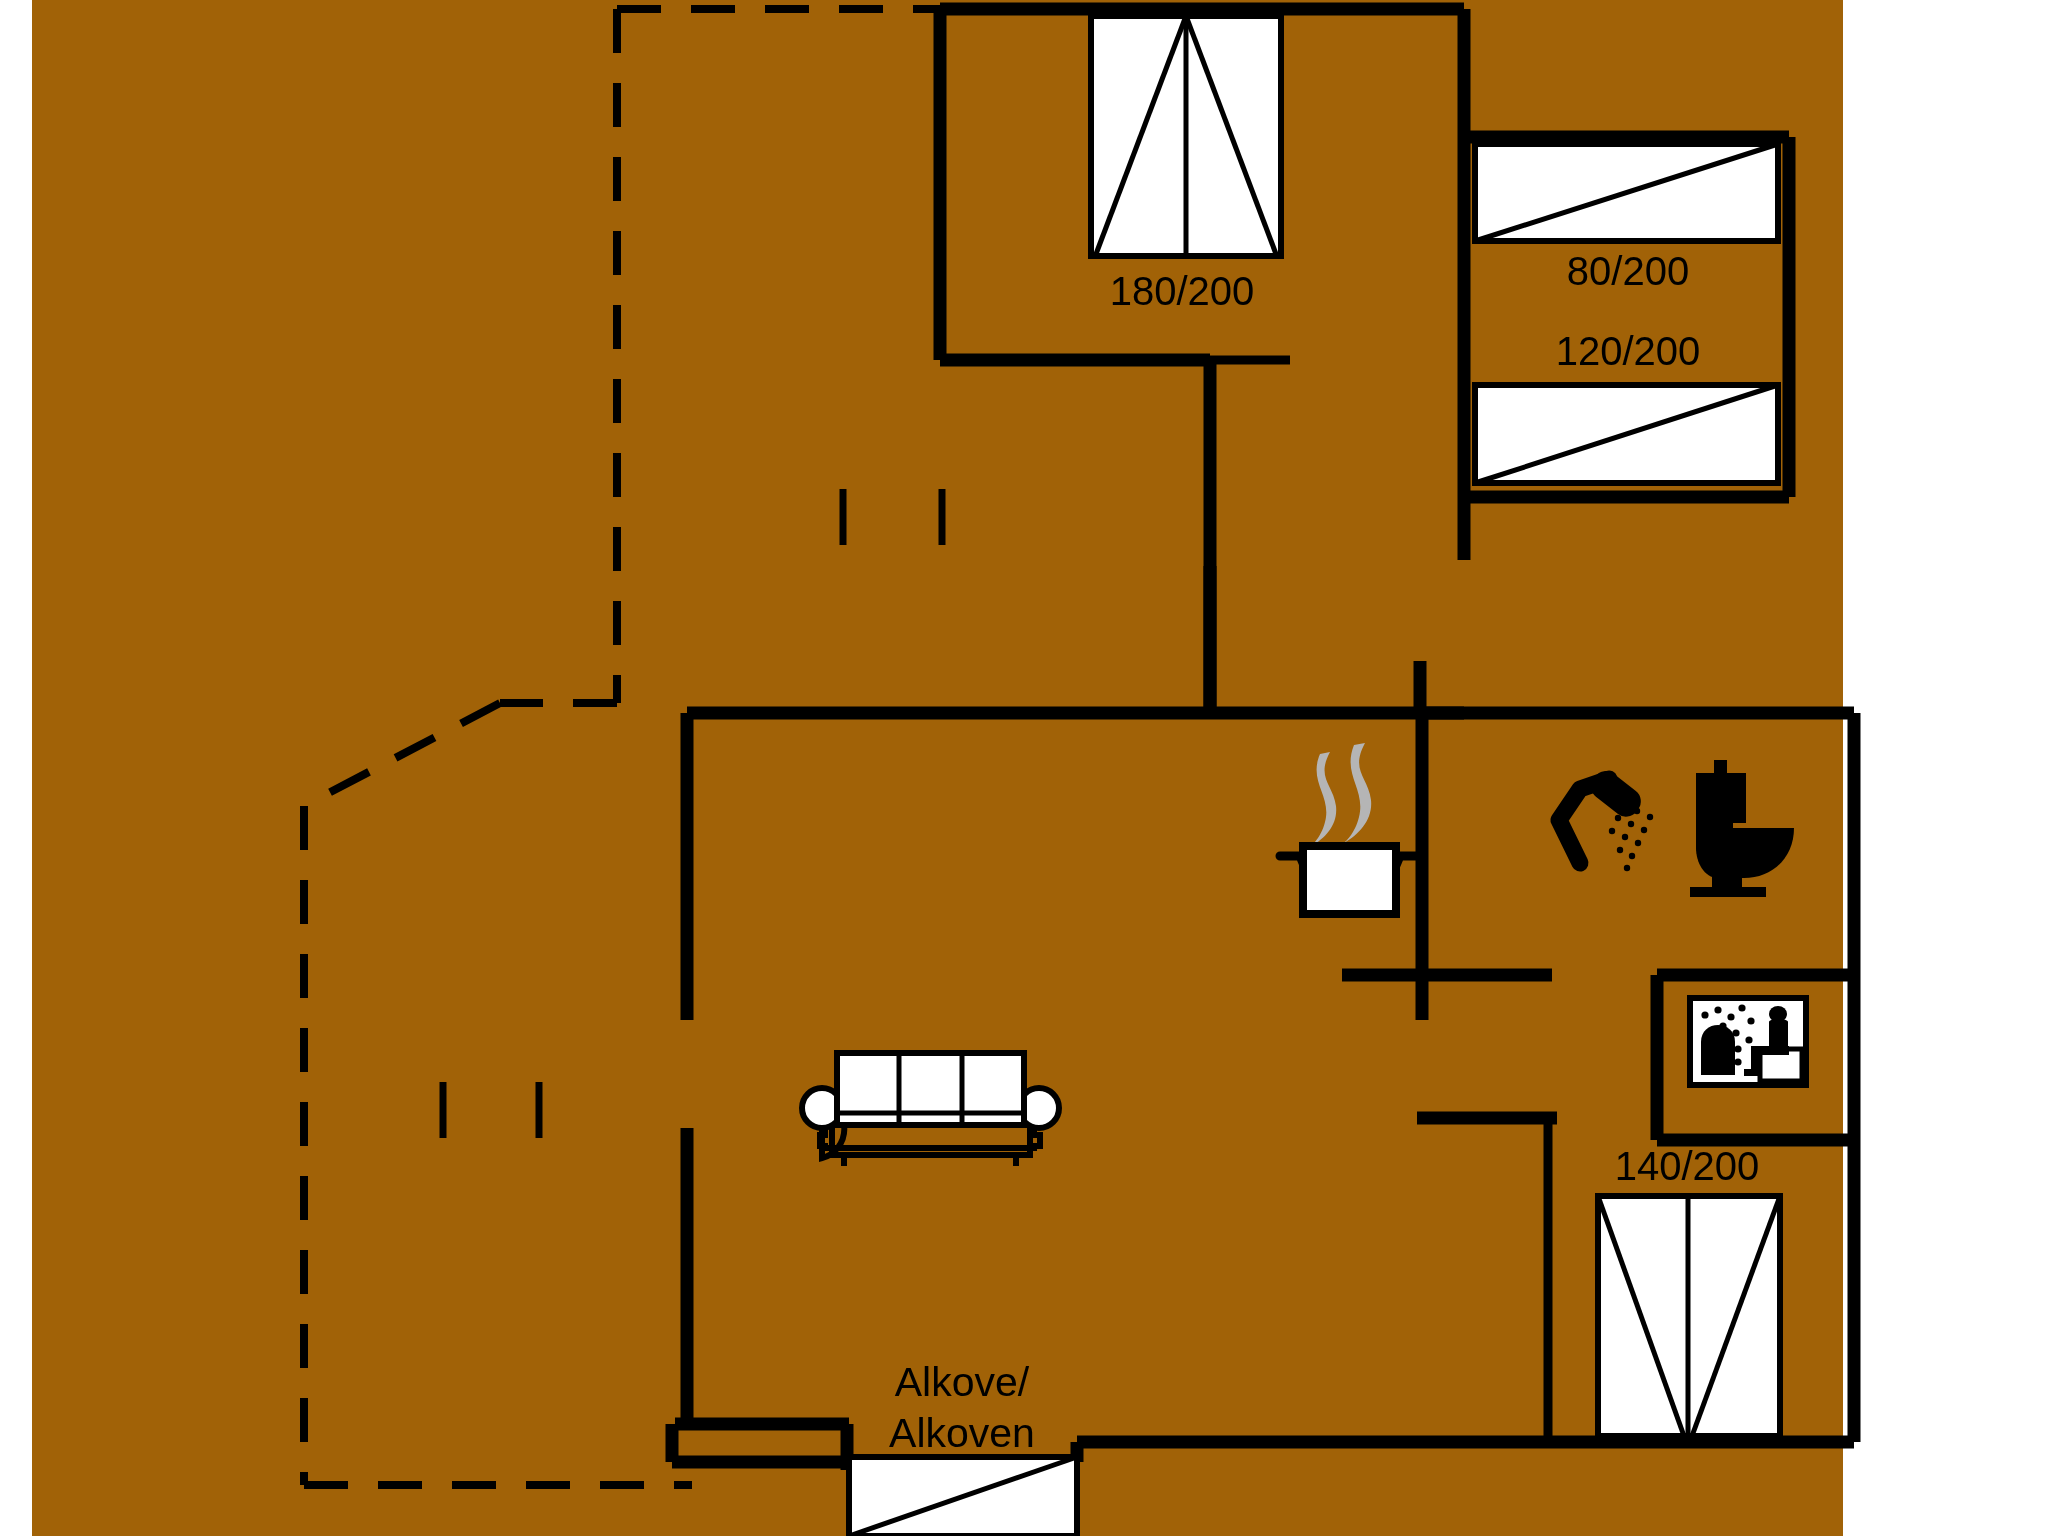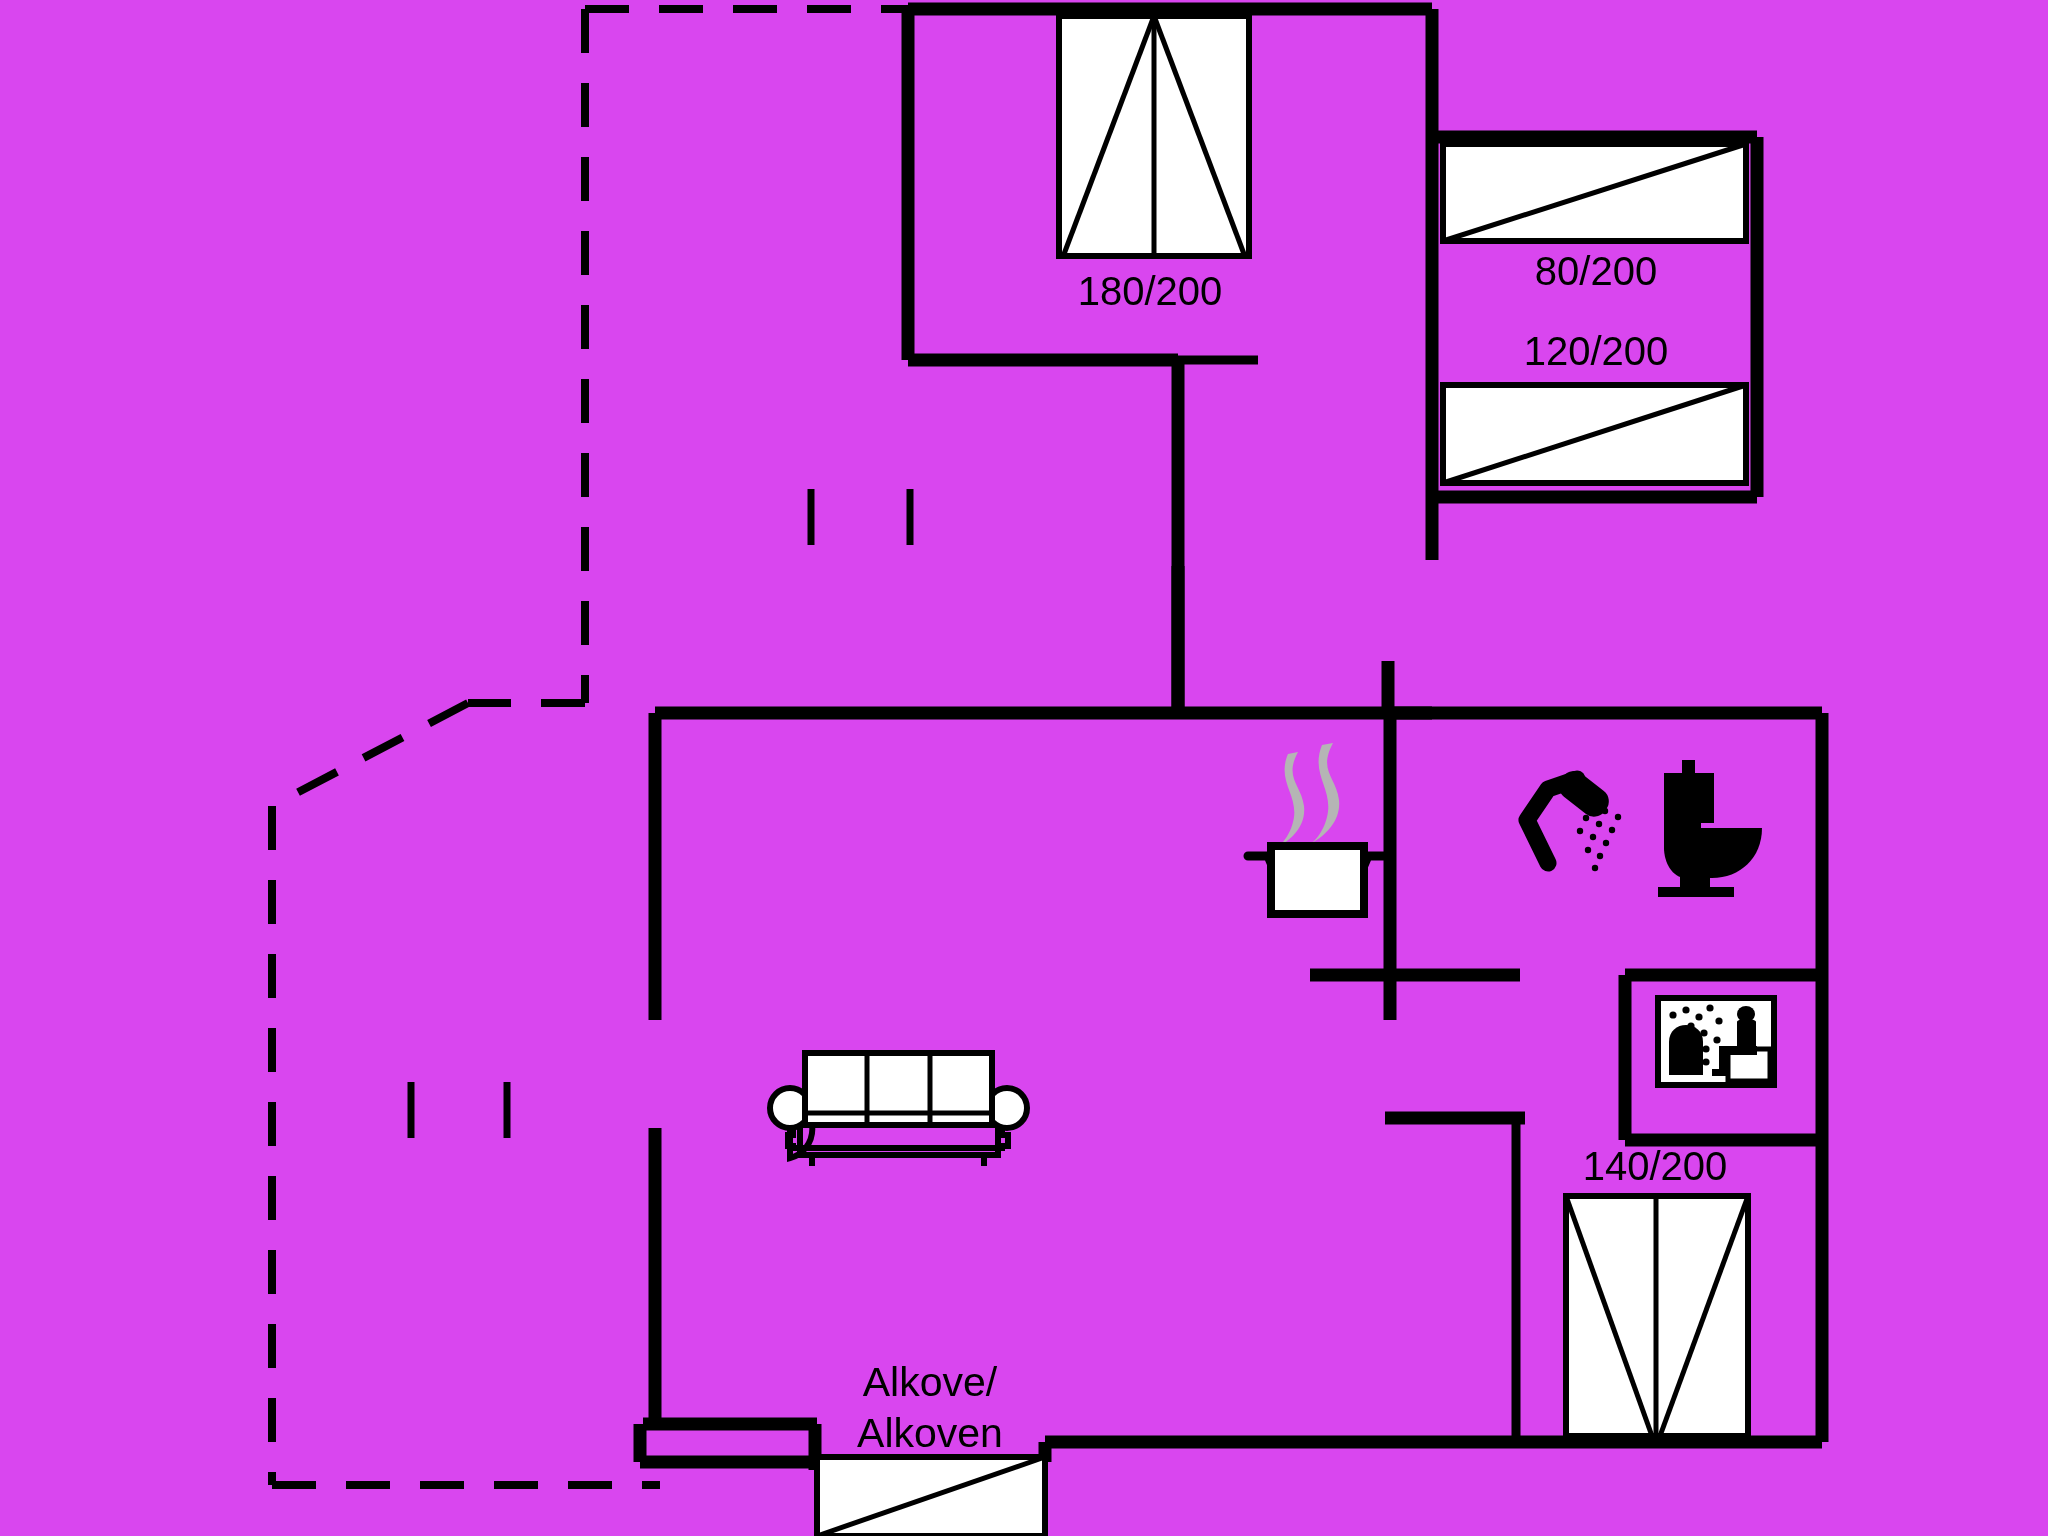--- a/index.html
+++ b/index.html
@@ -8,23 +8,24 @@
     background: #ffffff;
   }
   body {
     width: 2048px;
     height: 1536px;
     overflow: hidden;
     font-family: "Liberation Sans", sans-serif;
   }
   #floorplan-root {
     position: relative;
-    width: 2048px;
+    width: 1811px;
     height: 1536px;
-    background: #d946ef;
+    background: #a16207;
+    margin-left: 32px;
   }
   #plan-svg {
     display: block;
     width: 2048px;
     height: 1536px;
   }
   .wall { stroke: #000000; stroke-width: 13; fill: none; stroke-linecap: butt; }
   .wall-thin { stroke: #000000; stroke-width: 9; fill: none; stroke-linecap: butt; }
   .terrace { stroke: #000000; stroke-width: 8; fill: none; stroke-dasharray: 44 30; stroke-linecap: butt; }
   .furn { stroke: #000000; stroke-width: 6; fill: #ffffff; }

